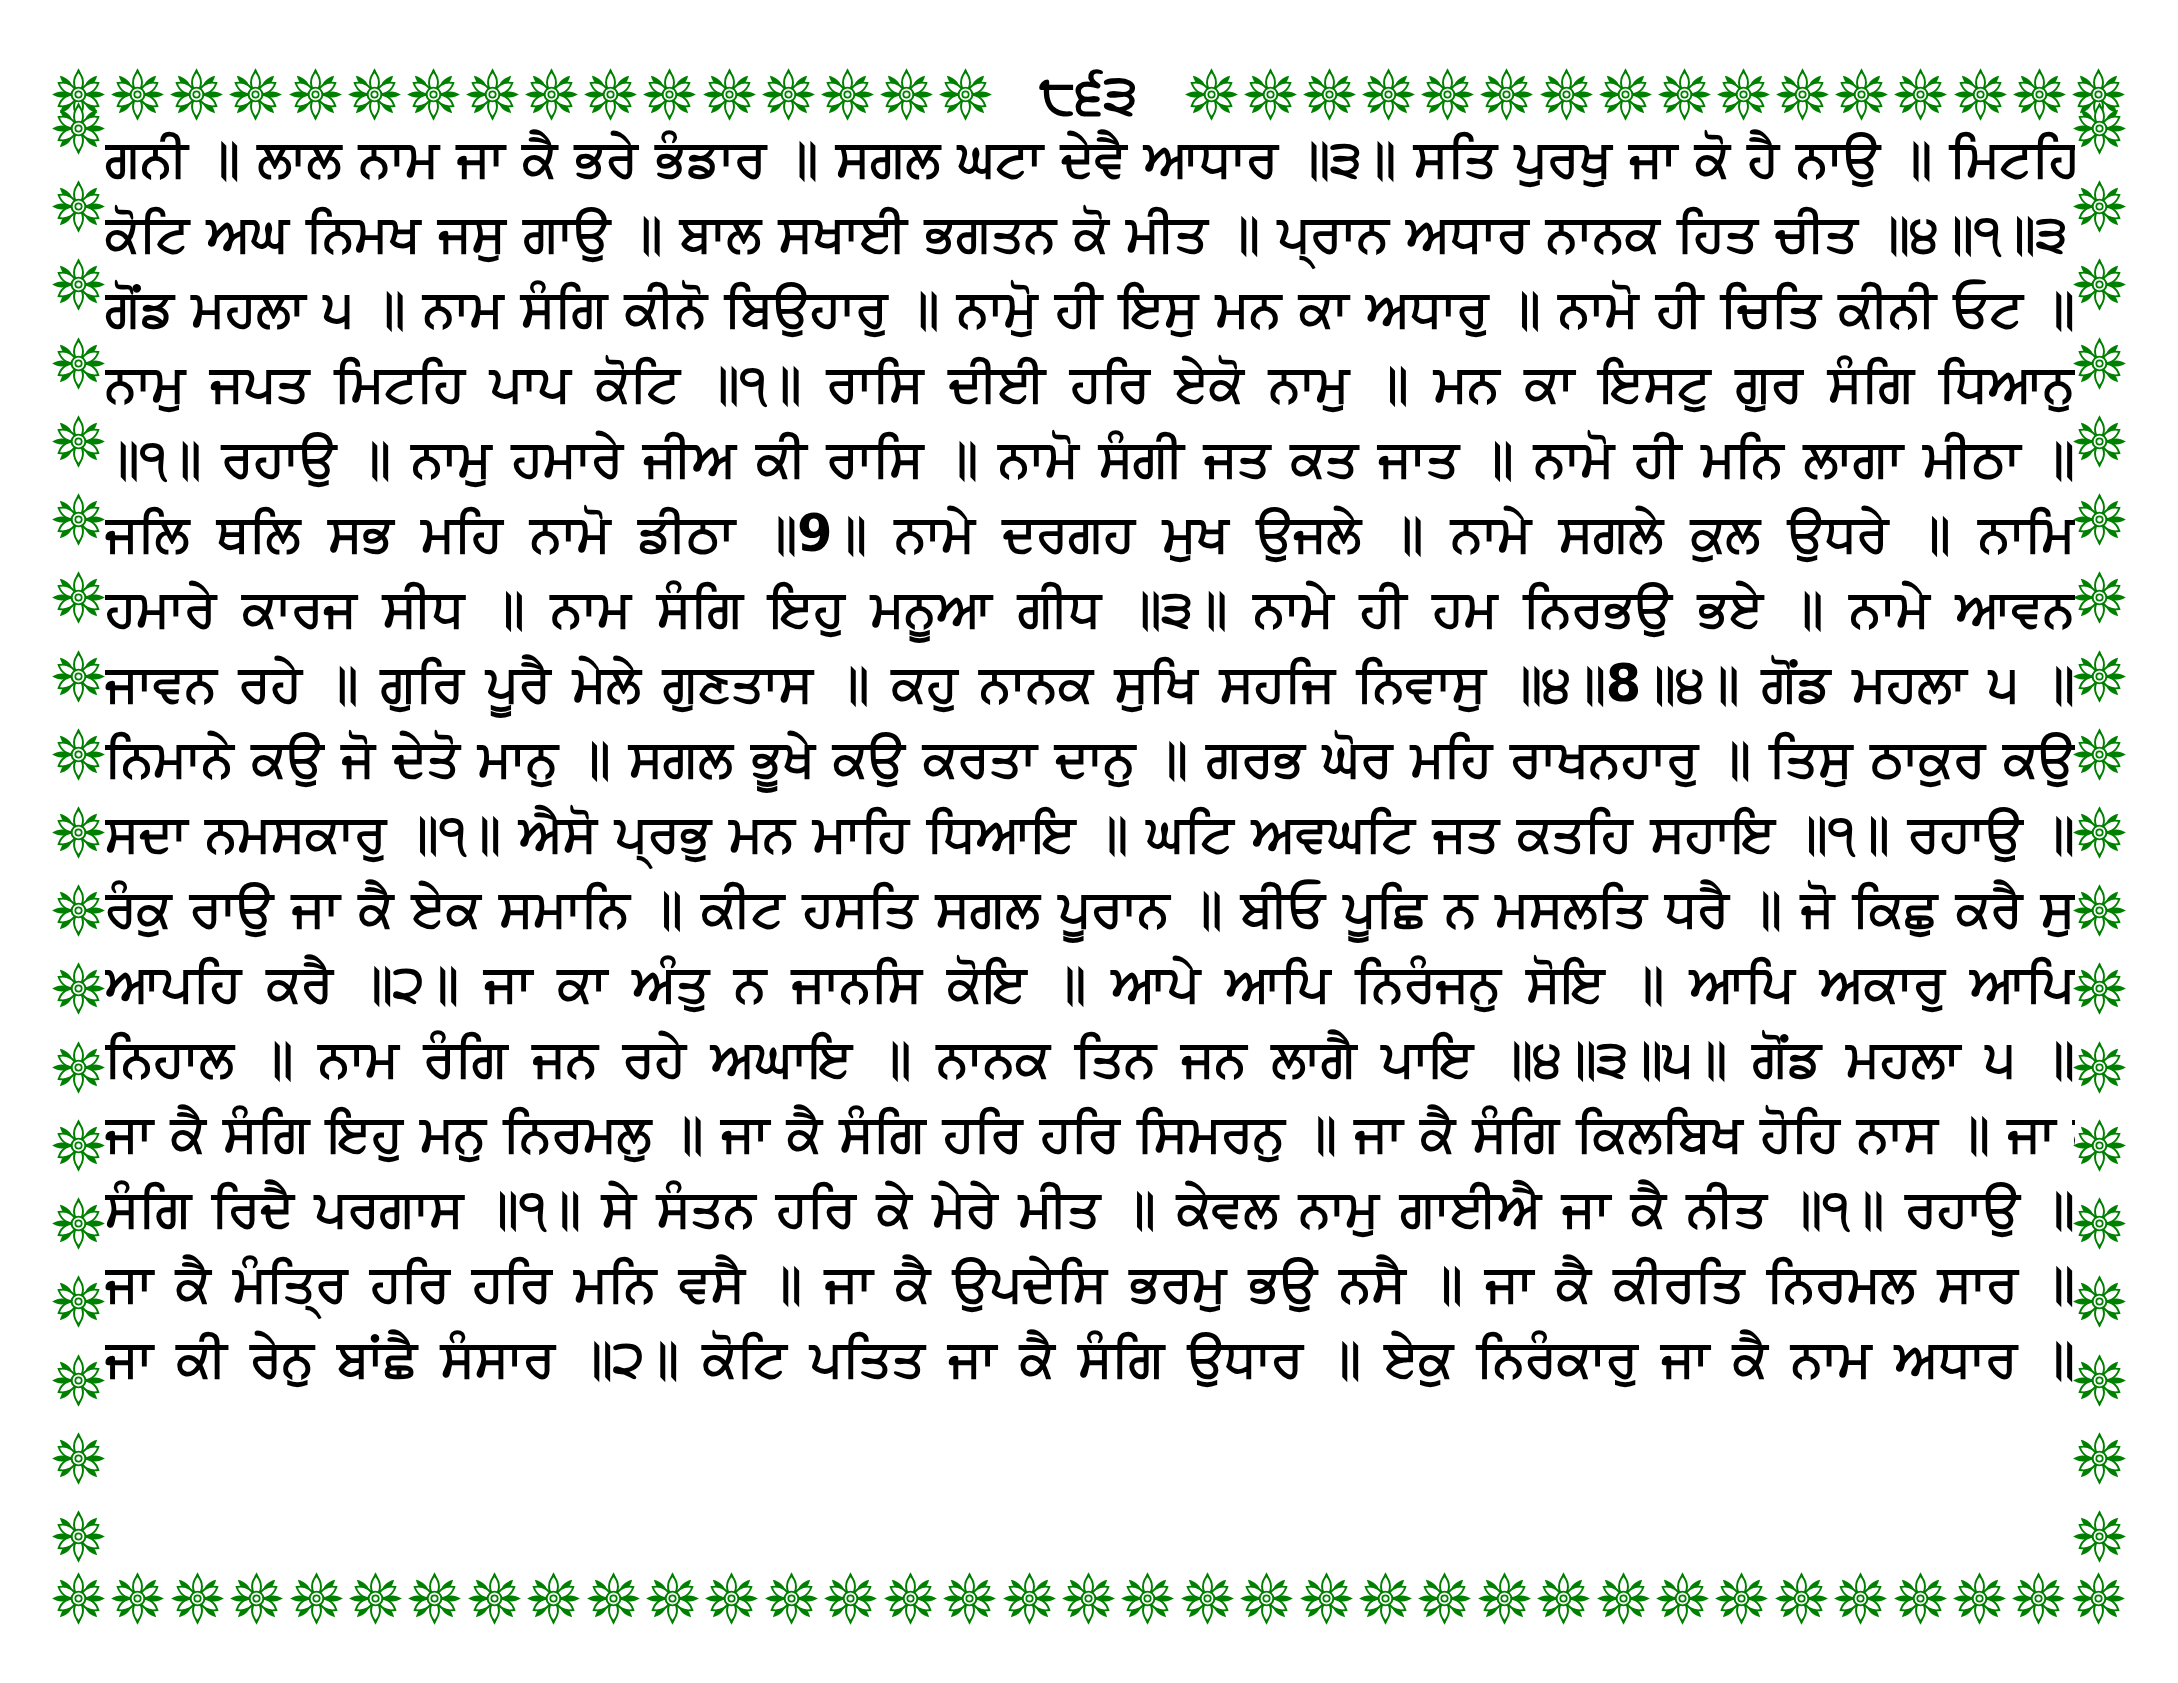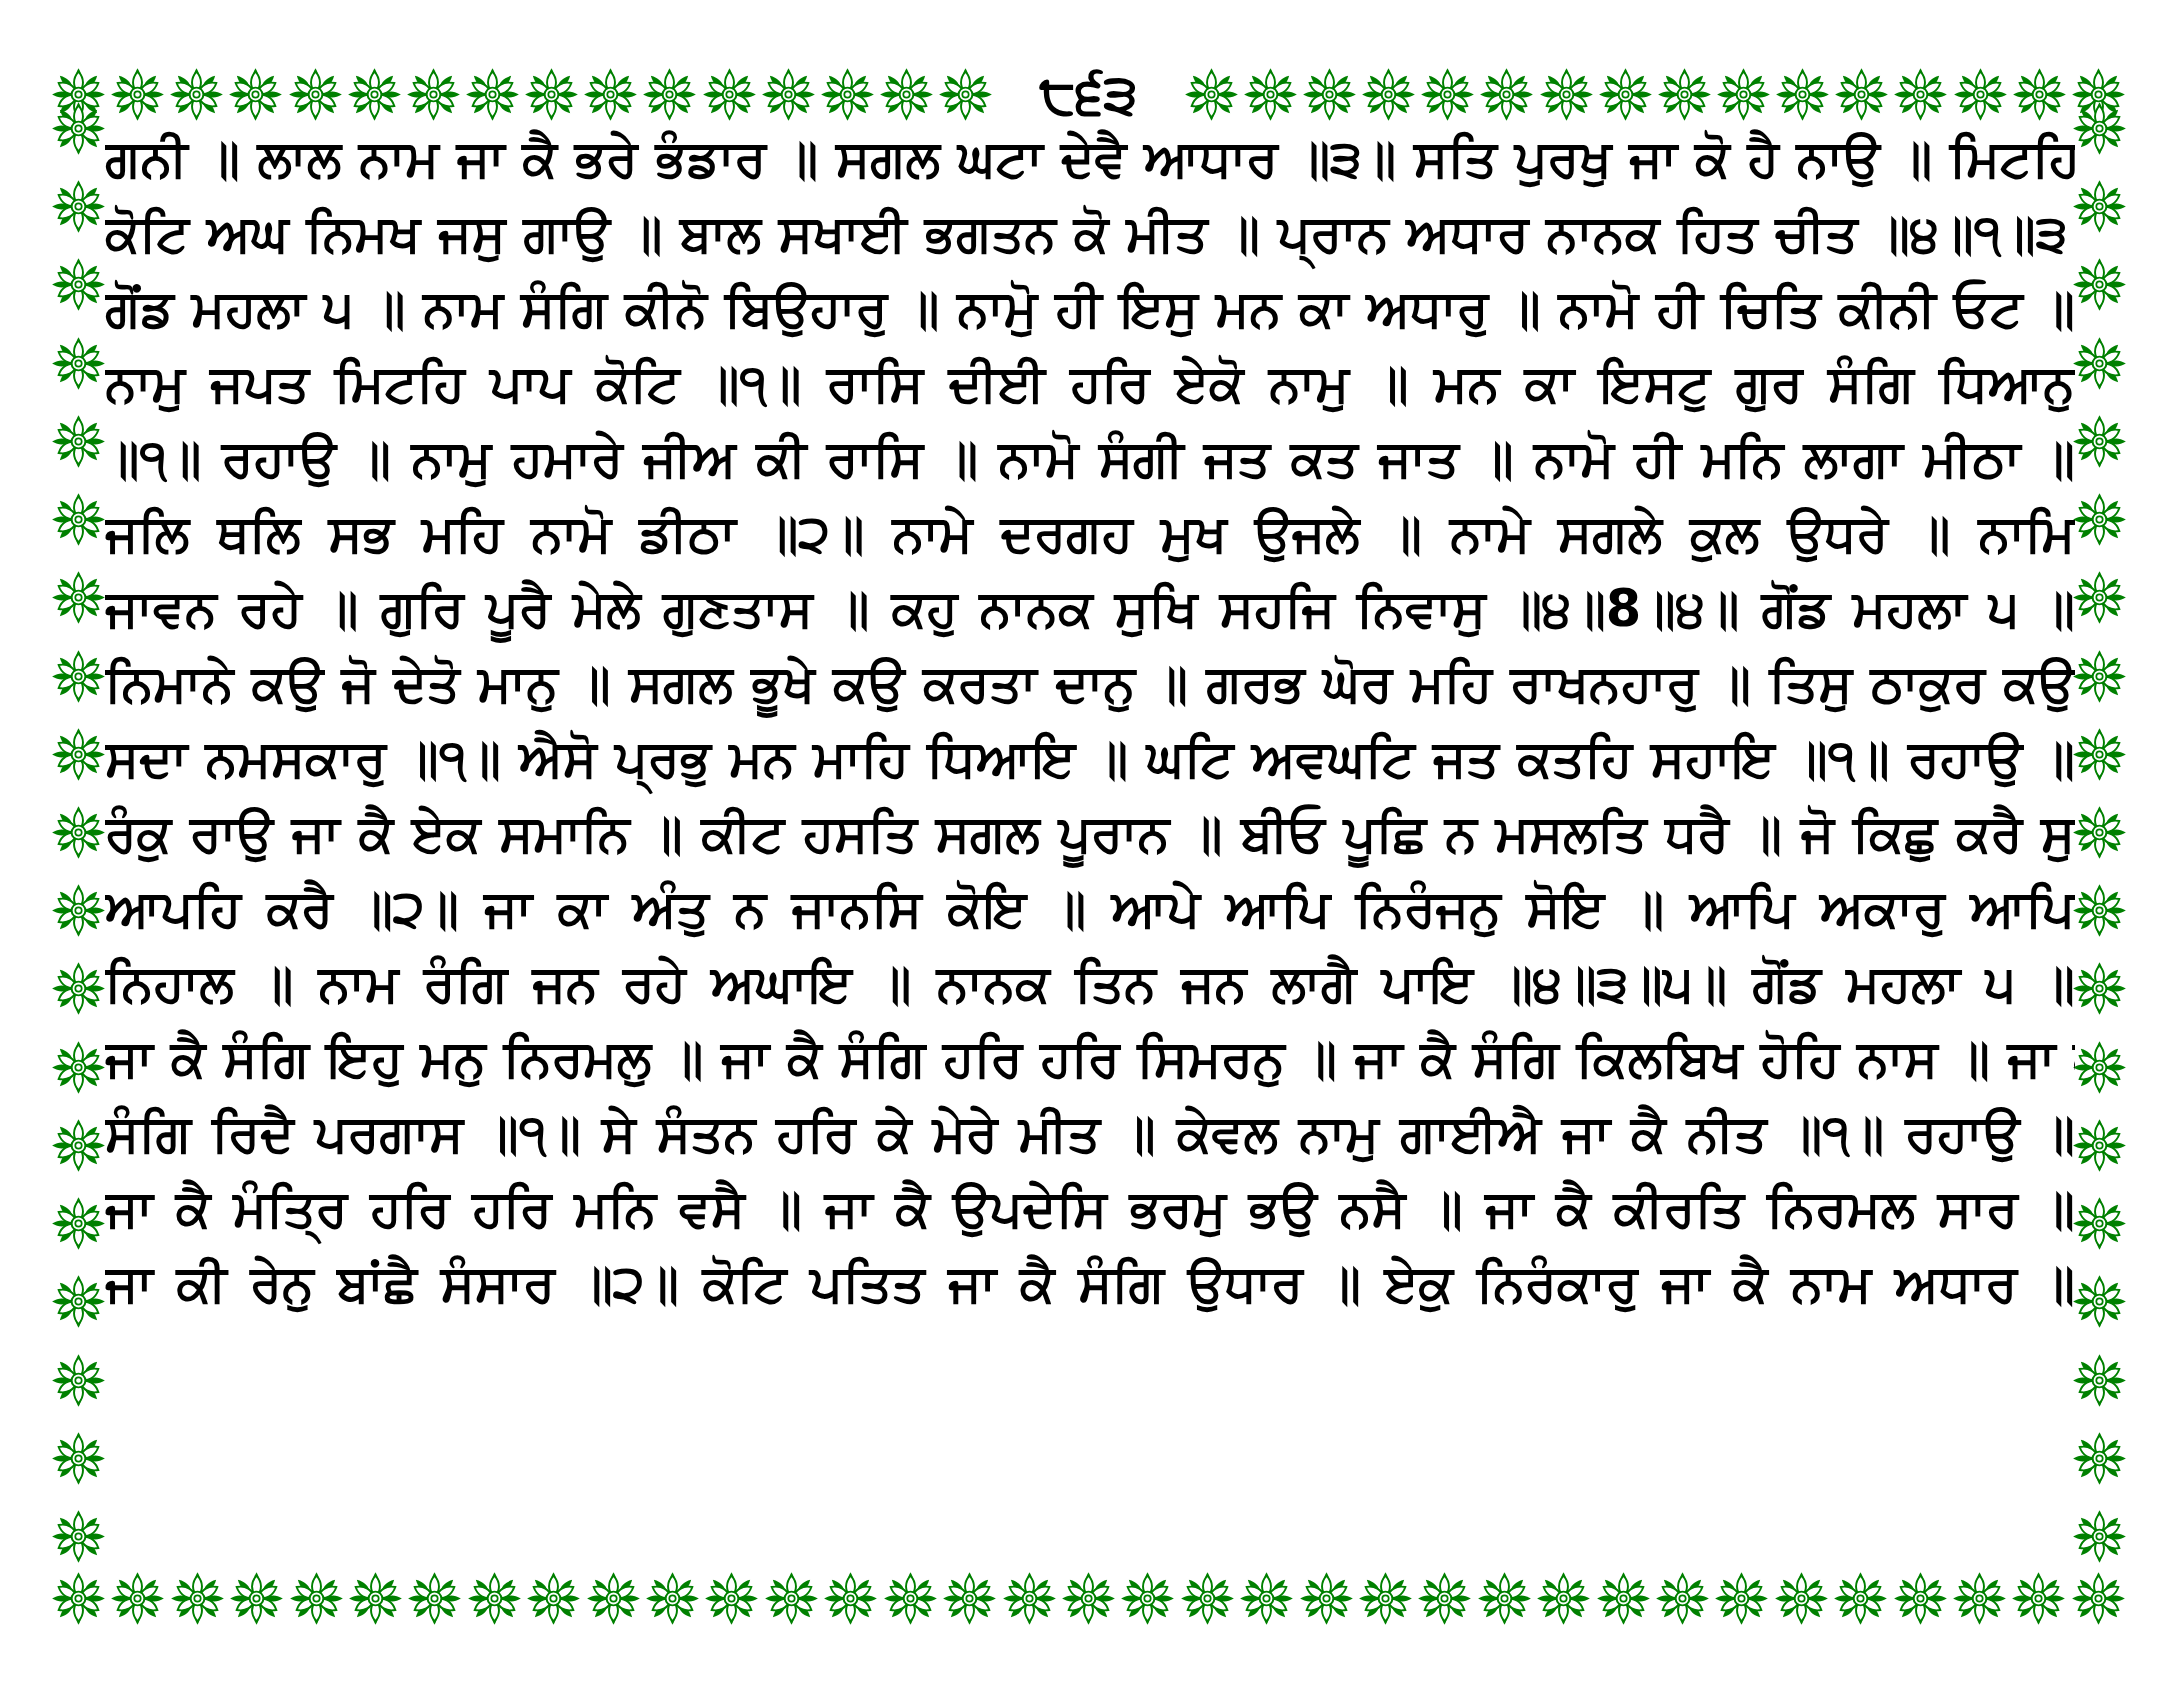--- a/index.html
+++ b/index.html
@@ -1710,21 +1710,22 @@
     <circle cx="24" cy="24" r="2.8" fill="#ffffff" stroke="#008000" stroke-width="1.5"></circle>
   </svg>
 </div>
 
   <div class="text-block">
     <div class="text-line">ਗਨੀ ॥ ਲਾਲ ਨਾਮ ਜਾ ਕੈ ਭਰੇ ਭੰਡਾਰ ॥ ਸਗਲ ਘਟਾ ਦੇਵੈ ਆਧਾਰ ॥੩॥ ਸਤਿ ਪੁਰਖੁ ਜਾ ਕੋ ਹੈ ਨਾਉ ॥ ਮਿਟਹਿ</div>
     <div class="text-line">ਕੋਟਿ ਅਘ ਨਿਮਖ ਜਸੁ ਗਾਉ ॥ ਬਾਲ ਸਖਾਈ ਭਗਤਨ ਕੋ ਮੀਤ ॥ ਪ੍ਰਾਨ ਅਧਾਰ ਨਾਨਕ ਹਿਤ ਚੀਤ ॥੪॥੧॥੩॥</div>
     <div class="text-line">ਗੋਂਡ ਮਹਲਾ ੫ ॥ ਨਾਮ ਸੰਗਿ ਕੀਨੋ ਬਿਉਹਾਰੁ ॥ ਨਾਮੋੁ ਹੀ ਇਸੁ ਮਨ ਕਾ ਅਧਾਰੁ ॥ ਨਾਮੋ ਹੀ ਚਿਤਿ ਕੀਨੀ ਓਟ ॥</div>
     <div class="text-line">ਨਾਮੁ ਜਪਤ ਮਿਟਹਿ ਪਾਪ ਕੋਟਿ ॥੧॥ ਰਾਸਿ ਦੀਈ ਹਰਿ ਏਕੋ ਨਾਮੁ ॥ ਮਨ ਕਾ ਇਸਟੁ ਗੁਰ ਸੰਗਿ ਧਿਆਨੁ</div>
     <div class="text-line">॥੧॥ ਰਹਾਉ ॥ ਨਾਮੁ ਹਮਾਰੇ ਜੀਅ ਕੀ ਰਾਸਿ ॥ ਨਾਮੋ ਸੰਗੀ ਜਤ ਕਤ ਜਾਤ ॥ ਨਾਮੋ ਹੀ ਮਨਿ ਲਾਗਾ ਮੀਠਾ ॥</div>
-    <div class="text-line">ਜਲਿ ਥਲਿ ਸਭ ਮਹਿ ਨਾਮੋ ਡੀਠਾ ॥੨॥ ਨਾਮੇ ਦਰਗਹ ਮੁਖ ਉਜਲੇ ॥ ਨਾਮੇ ਸਗਲੇ ਕੁਲ ਉਧਰੇ ॥ ਨਾਮਿ</div>
+    <div class="text-line">ਜਲਿ ਥਲਿ ਸਭ ਮਹਿ ਨਾਮੋ ਡੀਠਾ ॥9॥ ਨਾਮੇ ਦਰਗਹ ਮੁਖ ਉਜਲੇ ॥ ਨਾਮੇ ਸਗਲੇ ਕੁਲ ਉਧਰੇ ॥ ਨਾਮਿ</div>
+    <div class="text-line">ਹਮਾਰੇ ਕਾਰਜ ਸੀਧ ॥ ਨਾਮ ਸੰਗਿ ਇਹੁ ਮਨੂਆ ਗੀਧ ॥੩॥ ਨਾਮੇ ਹੀ ਹਮ ਨਿਰਭਉ ਭਏ ॥ ਨਾਮੇ ਆਵਨ</div>
     <div class="text-line">ਜਾਵਨ ਰਹੇ ॥ ਗੁਰਿ ਪੂਰੈ ਮੇਲੇ ਗੁਣਤਾਸ ॥ ਕਹੁ ਨਾਨਕ ਸੁਖਿ ਸਹਜਿ ਨਿਵਾਸੁ ॥੪॥8॥੪॥ ਗੋਂਡ ਮਹਲਾ ੫ ॥</div>
     <div class="text-line">ਨਿਮਾਨੇ ਕਉ ਜੋ ਦੇਤੋ ਮਾਨੁ ॥ ਸਗਲ ਭੂਖੇ ਕਉ ਕਰਤਾ ਦਾਨੁ ॥ ਗਰਭ ਘੋਰ ਮਹਿ ਰਾਖਨਹਾਰੁ ॥ ਤਿਸੁ ਠਾਕੁਰ ਕਉ</div>
     <div class="text-line">ਸਦਾ ਨਮਸਕਾਰੁ ॥੧॥ ਐਸੋ ਪ੍ਰਭੁ ਮਨ ਮਾਹਿ ਧਿਆਇ ॥ ਘਟਿ ਅਵਘਟਿ ਜਤ ਕਤਹਿ ਸਹਾਇ ॥੧॥ ਰਹਾਉ ॥</div>
     <div class="text-line">ਰੰਕੁ ਰਾਉ ਜਾ ਕੈ ਏਕ ਸਮਾਨਿ ॥ ਕੀਟ ਹਸਤਿ ਸਗਲ ਪੂਰਾਨ ॥ ਬੀਓ ਪੂਛਿ ਨ ਮਸਲਤਿ ਧਰੈ ॥ ਜੋ ਕਿਛੁ ਕਰੈ ਸੁ</div>
     <div class="text-line">ਆਪਹਿ ਕਰੈ ॥੨॥ ਜਾ ਕਾ ਅੰਤੁ ਨ ਜਾਨਸਿ ਕੋਇ ॥ ਆਪੇ ਆਪਿ ਨਿਰੰਜਨੁ ਸੋਇ ॥ ਆਪਿ ਅਕਾਰੁ ਆਪਿ</div>
     <div class="text-line">ਨਿਹਾਲ ॥ ਨਾਮ ਰੰਗਿ ਜਨ ਰਹੇ ਅਘਾਇ ॥ ਨਾਨਕ ਤਿਨ ਜਨ ਲਾਗੈ ਪਾਇ ॥੪॥੩॥੫॥ ਗੋਂਡ ਮਹਲਾ ੫ ॥</div>
     <div class="text-line">ਜਾ ਕੈ ਸੰਗਿ ਇਹੁ ਮਨੁ ਨਿਰਮਲੁ ॥ ਜਾ ਕੈ ਸੰਗਿ ਹਰਿ ਹਰਿ ਸਿਮਰਨੁ ॥ ਜਾ ਕੈ ਸੰਗਿ ਕਿਲਬਿਖ ਹੋਹਿ ਨਾਸ ॥ ਜਾ ਕੈ</div>
     <div class="text-line">ਸੰਗਿ ਰਿਦੈ ਪਰਗਾਸ ॥੧॥ ਸੇ ਸੰਤਨ ਹਰਿ ਕੇ ਮੇਰੇ ਮੀਤ ॥ ਕੇਵਲ ਨਾਮੁ ਗਾਈਐ ਜਾ ਕੈ ਨੀਤ ॥੧॥ ਰਹਾਉ ॥</div>
     <div class="text-line">ਜਾ ਕੈ ਮੰਤ੍ਰਿ ਹਰਿ ਹਰਿ ਮਨਿ ਵਸੈ ॥ ਜਾ ਕੈ ਉਪਦੇਸਿ ਭਰਮੁ ਭਉ ਨਸੈ ॥ ਜਾ ਕੈ ਕੀਰਤਿ ਨਿਰਮਲ ਸਾਰ ॥</div>
     <div class="text-line">ਜਾ ਕੀ ਰੇਨੁ ਬਾਂਛੈ ਸੰਸਾਰ ॥੨॥ ਕੋਟਿ ਪਤਿਤ ਜਾ ਕੈ ਸੰਗਿ ਉਧਾਰ ॥ ਏਕੁ ਨਿਰੰਕਾਰੁ ਜਾ ਕੈ ਨਾਮ ਅਧਾਰ ॥</div>

